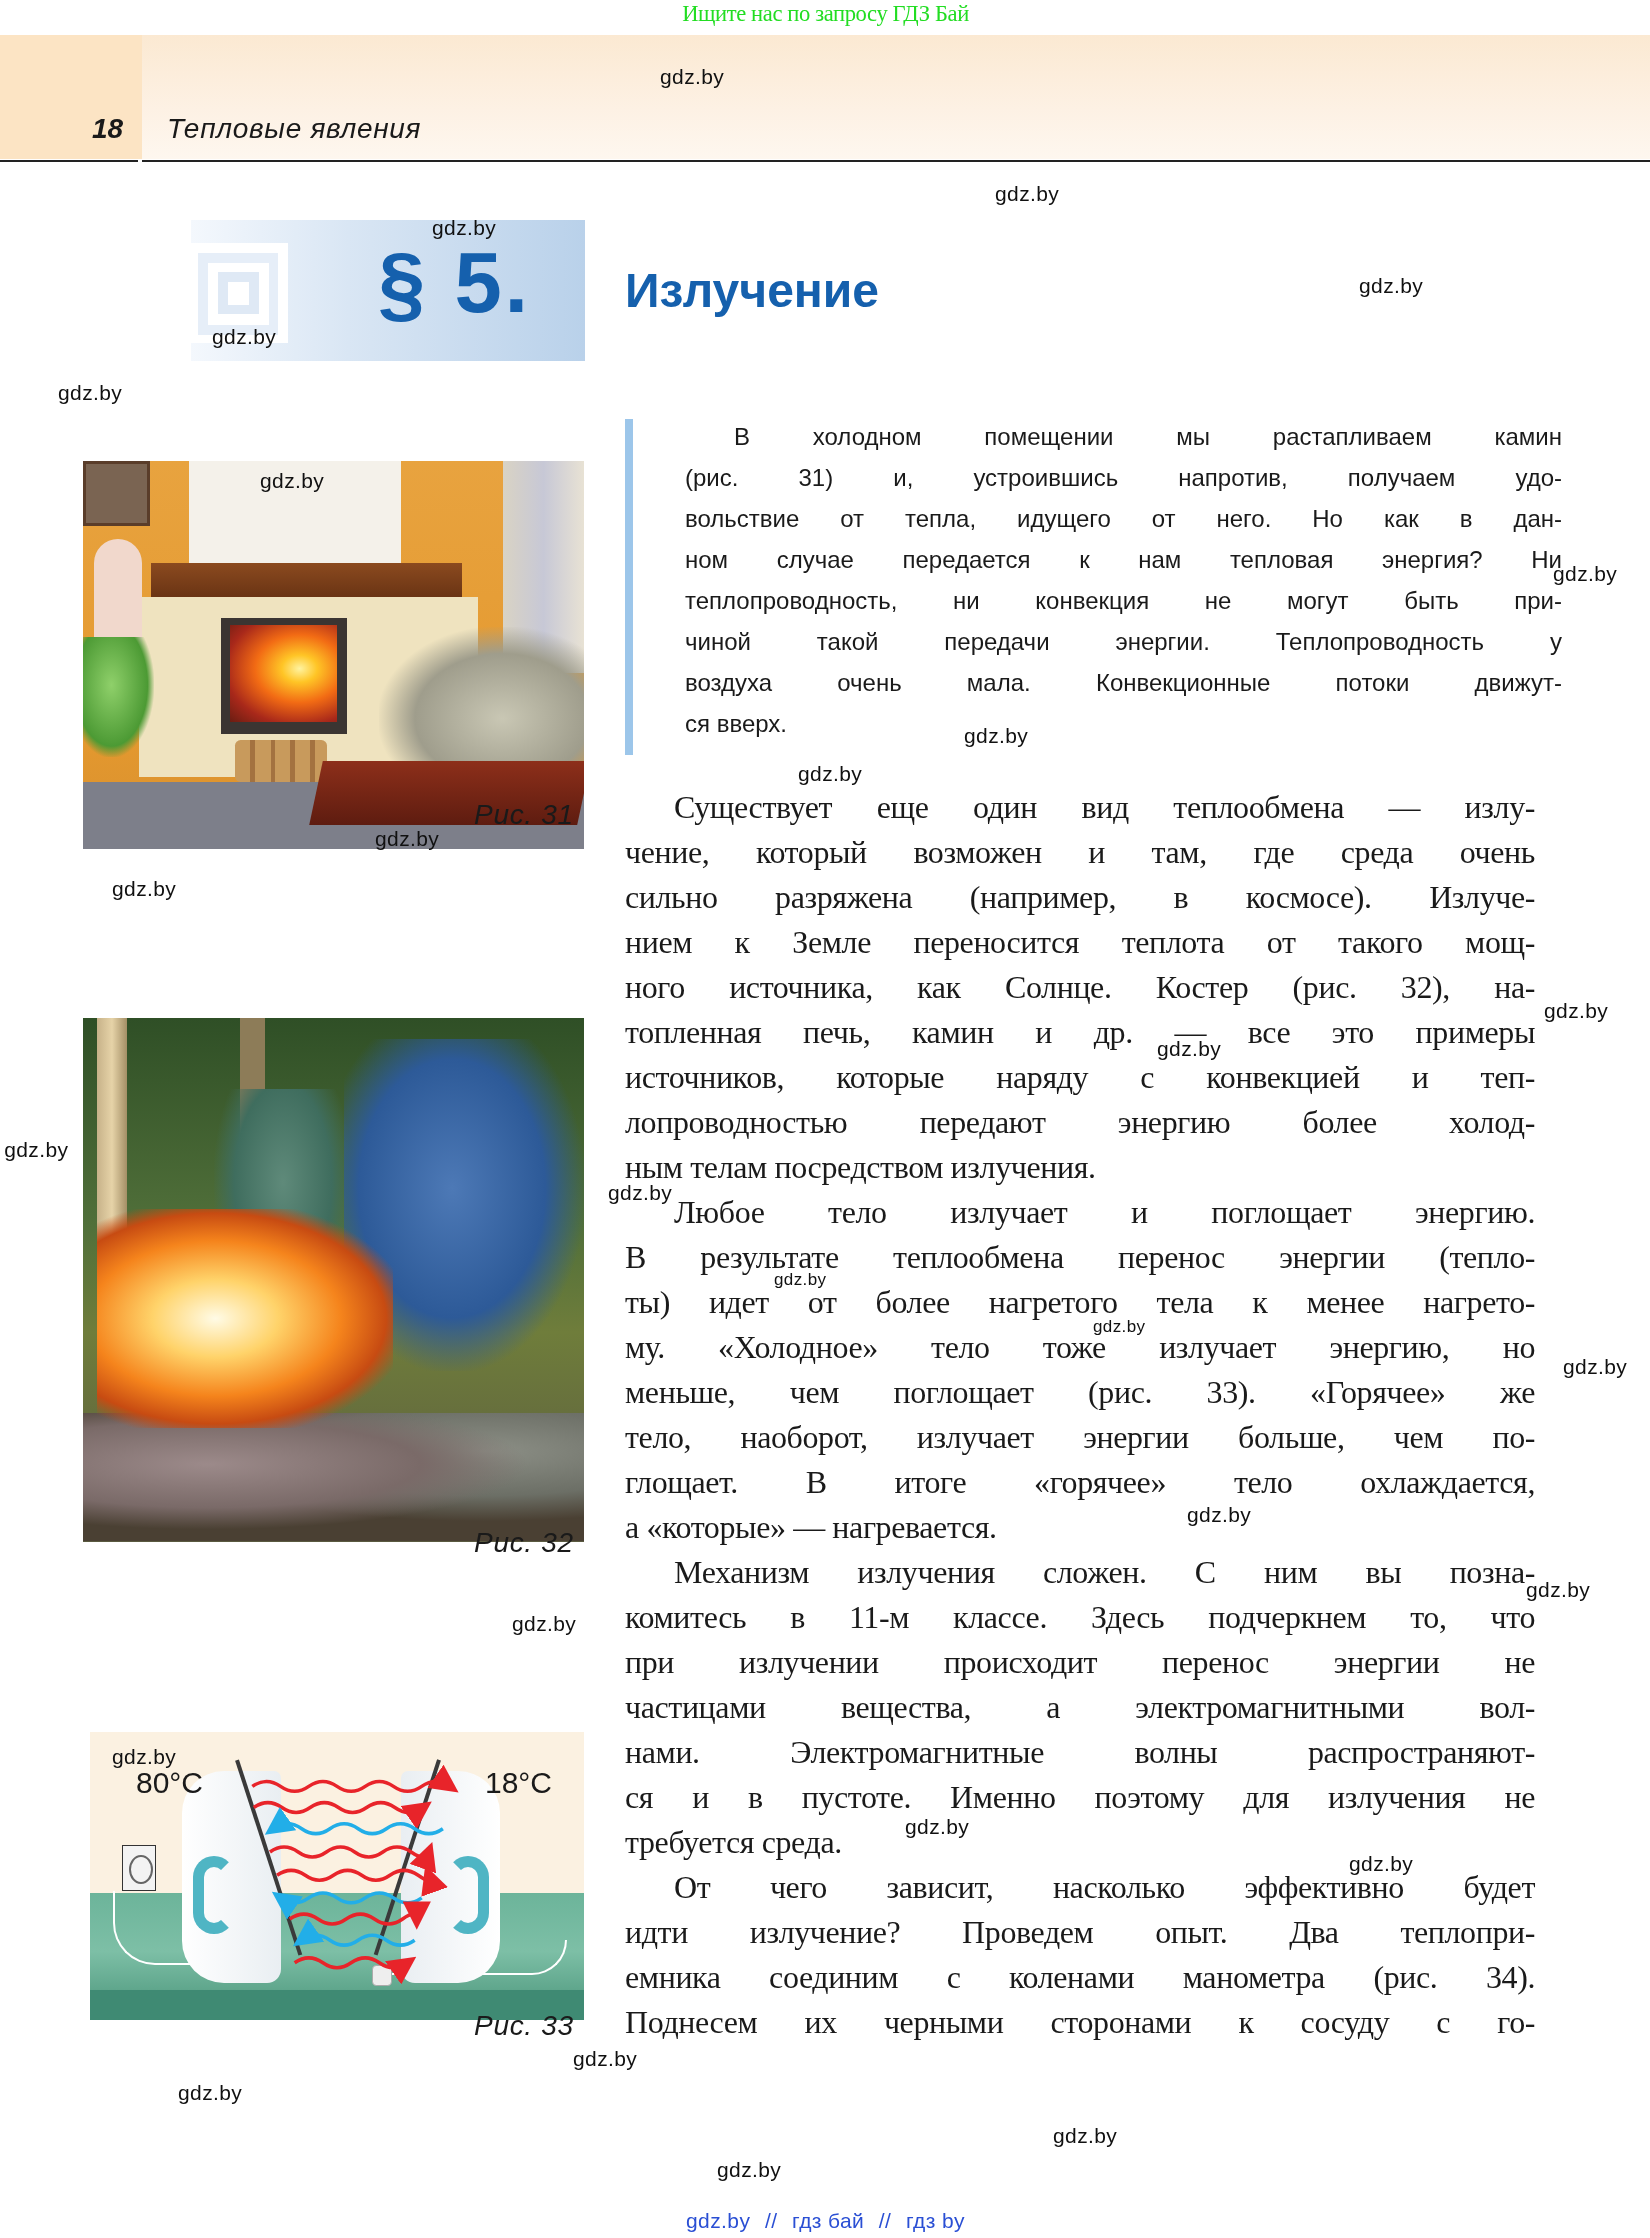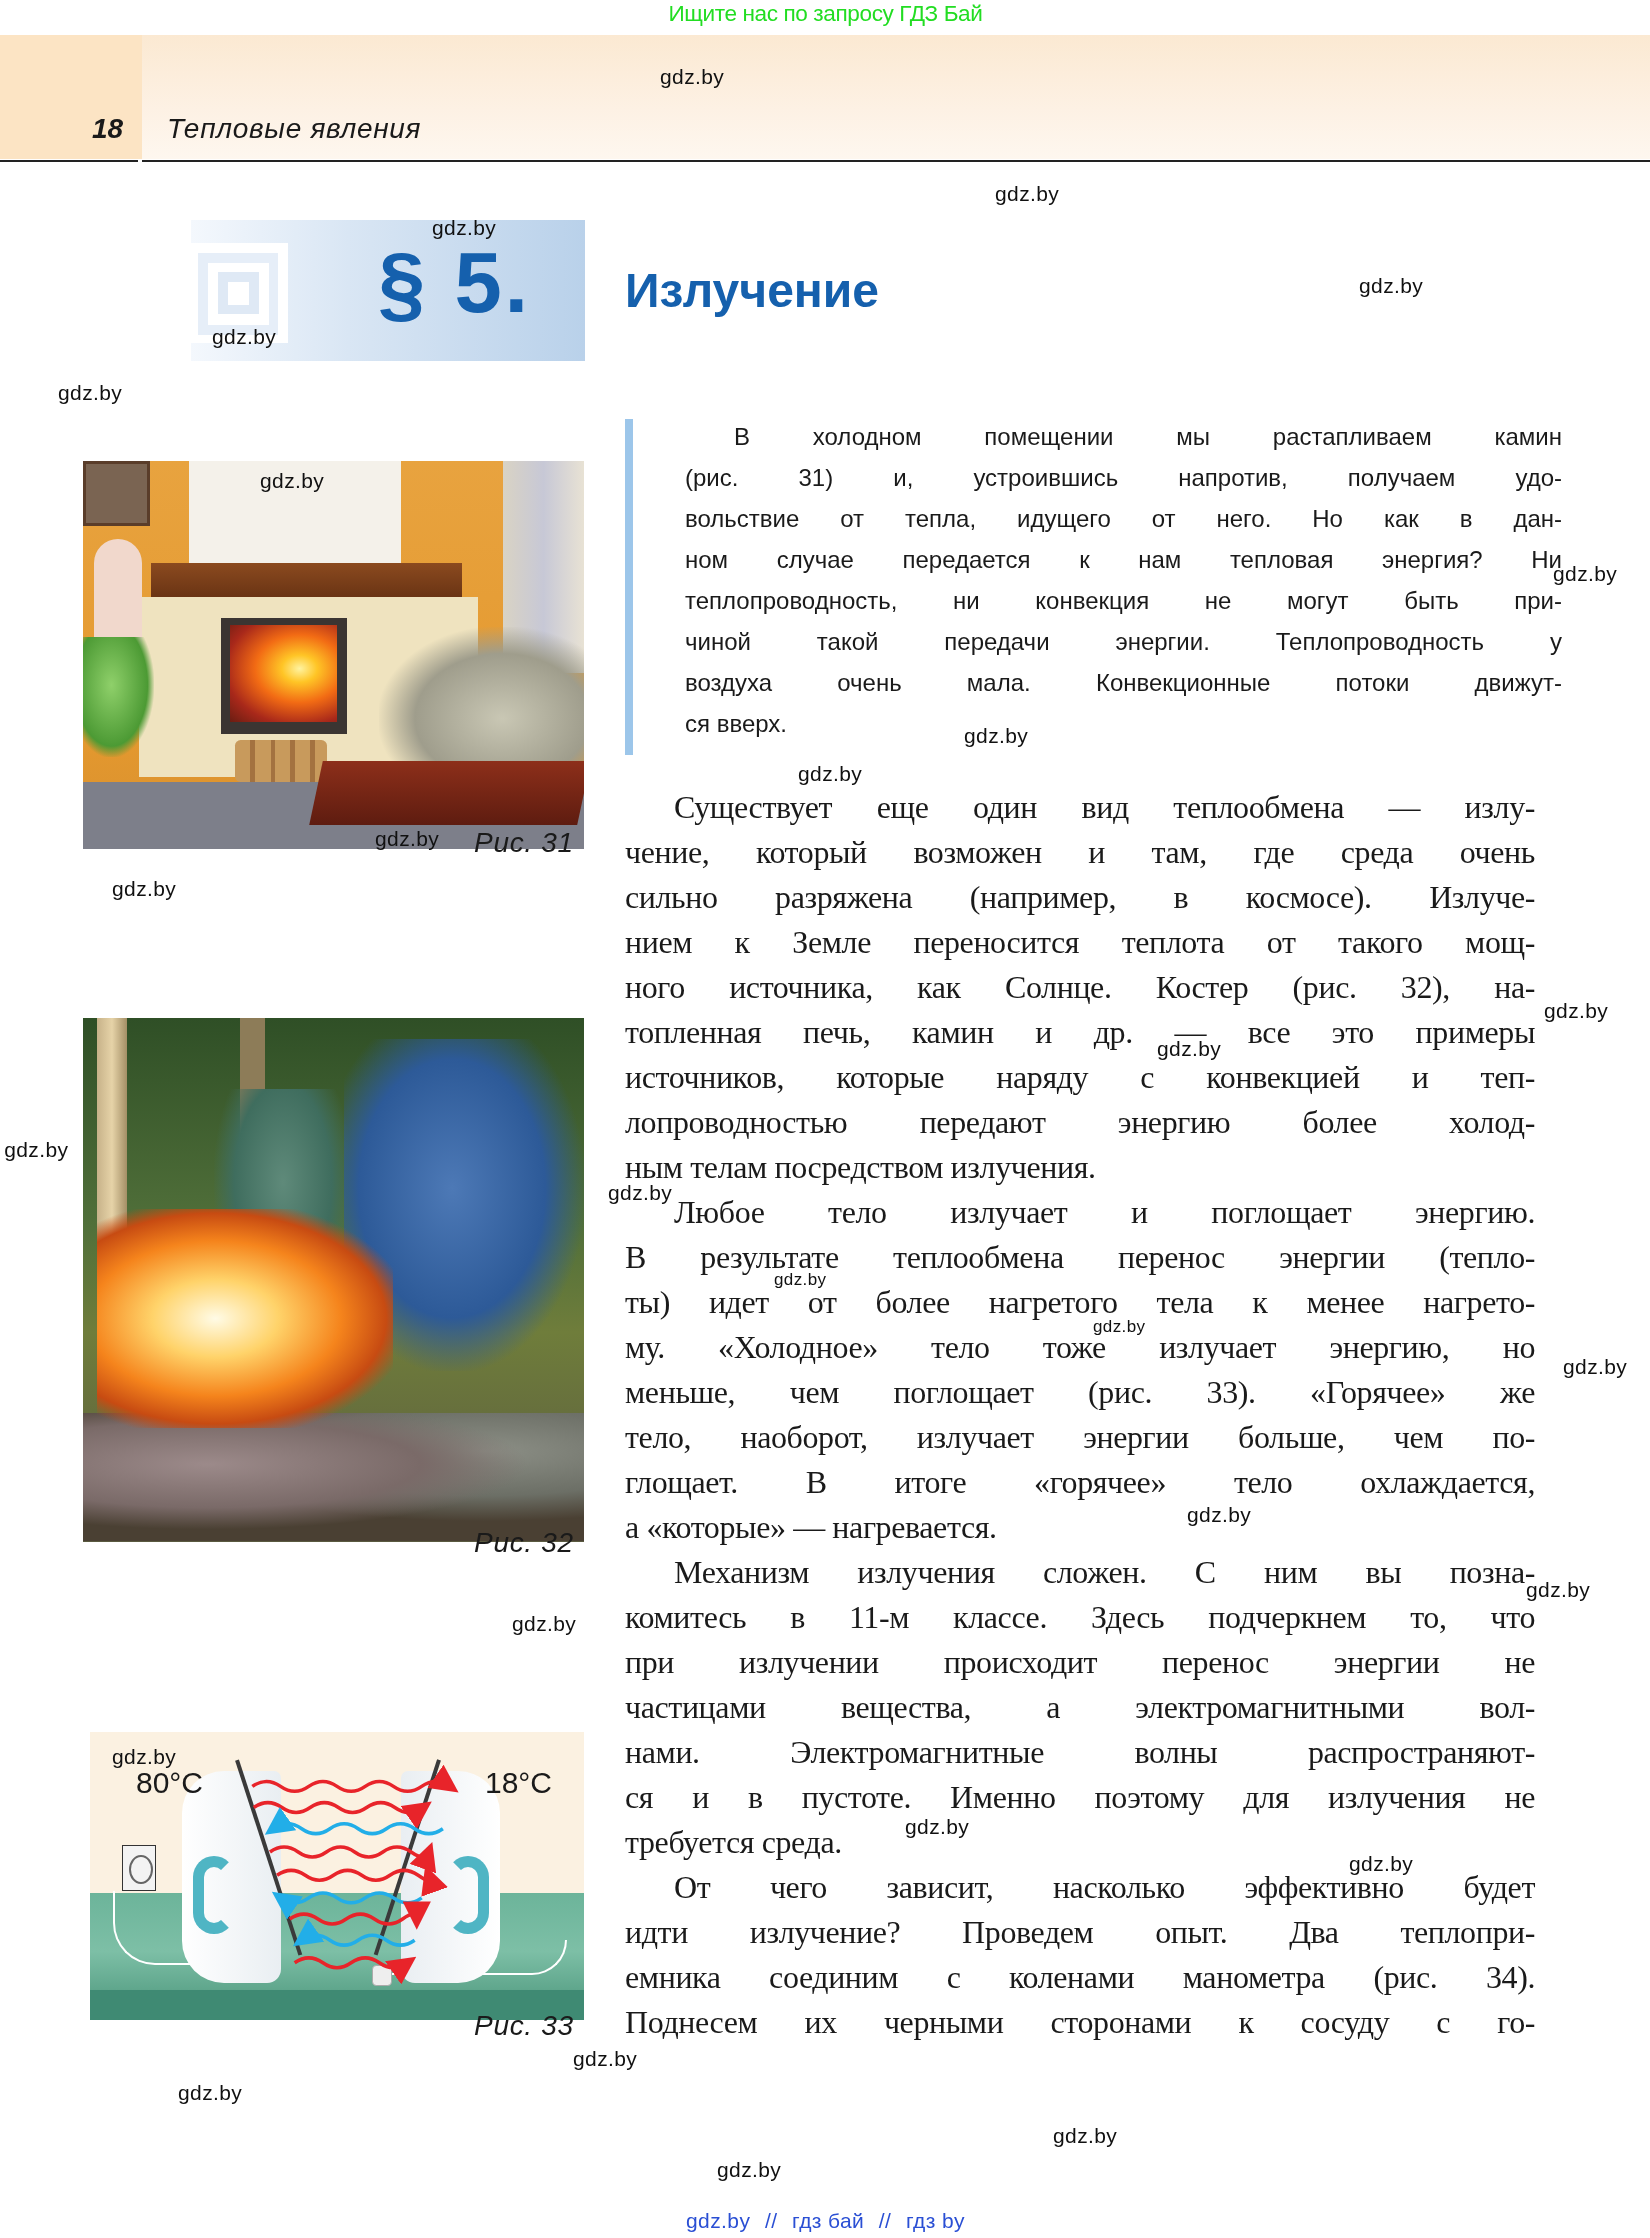--- a/index.html
+++ b/index.html
@@ -2,21 +2,21 @@
 <html style="font-size:11.3px"><head>
 <meta charset="utf-8">
 <style>
   * { box-sizing: border-box; margin: 0; padding: 0; }
   html, body { width: 1651px; height: 2239px; background: #ffffff; overflow: hidden; }
   body { position: relative; font-family: "Liberation Sans", sans-serif; color: #1a1a1a; }
 
   .abs { position: absolute; }
 
   
-  .promo { top: 1.4px; left: 0; width: 1651px; text-align: center; font-size: 22.6px; color: #22dd22; font-family: Liberation Sans, sans-serif; letter-spacing: -0.4px; }
+  .promo { top: 1.4px; left: 0; width: 1651px; text-align: center; font-size: 22.6px; color: #22dd22; font-family: Liberation Serif, serif; letter-spacing: -0.4px; }
 
   
   .header-band { top: 35px; left: 0; width: 1651px; height: 124px;
     background: linear-gradient(180deg, #fbe9d2 0%, #fdf1e4 60%, #fef7ef 100%); }
   .header-left { top: 35px; left: 0; width: 142px; height: 124px; background: #fce4c4; }
   .header-rule { top: 160px; left: 0; width: 1651px; height: 2.1px; background: #222; }
   .header-rule-gap { top: 160px; left: 138px; width: 4.2px; height: 2.1px; background: #fff; }
   .page-num { top: 113px; left: 92px; font-size: 28px; font-weight: bold; font-style: italic; color: #1a1a1a; }
   .chapter { top: 113px; left: 167px; font-size: 28px; font-style: italic; color: #1a1a1a; letter-spacing: 0.7px; }
 
@@ -173,21 +173,21 @@
   <div class="mantel"></div>
   <div class="fire-frame"></div>
   <div class="fire"></div>
   <div class="logs"></div>
   <div class="bust"></div>
   <div class="plant"></div>
   <div class="floor"></div>
   <div class="woman"></div>
   <div class="table"></div>
 </div>
-<div class="abs caption" style="top:827px; left:474px;">Рис. 31</div>
+<div class="abs caption" style="top:799px; left:474px;">Рис. 31</div>
 
 <div class="abs fig f32">
   <div class="forest"></div>
   <div class="tree1"></div>
   <div class="tree2"></div>
   <div class="boy"></div>
   <div class="man"></div>
   <div class="rocks"></div>
   <div class="fire"></div>
 </div>

